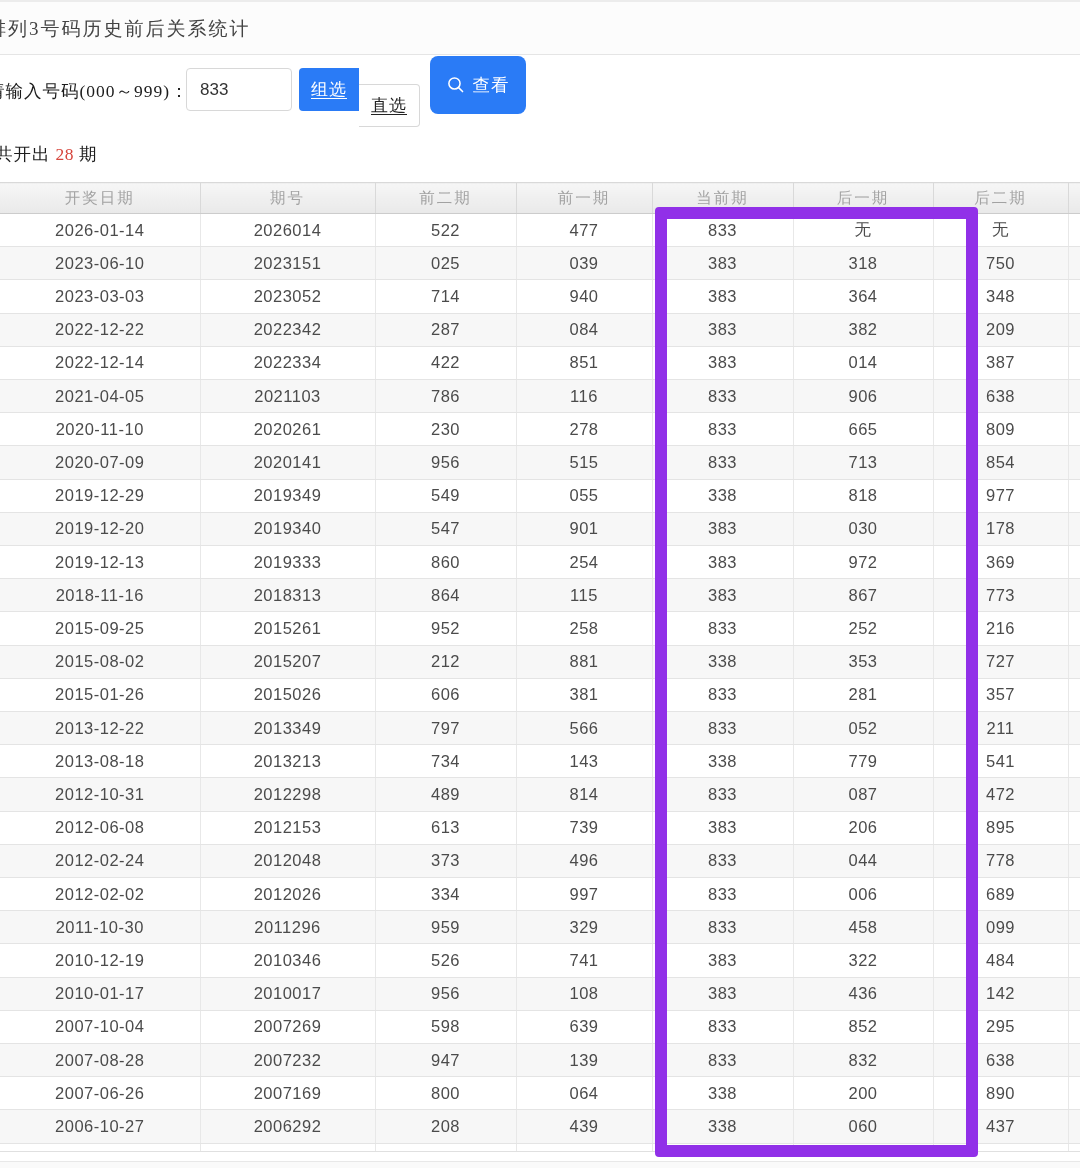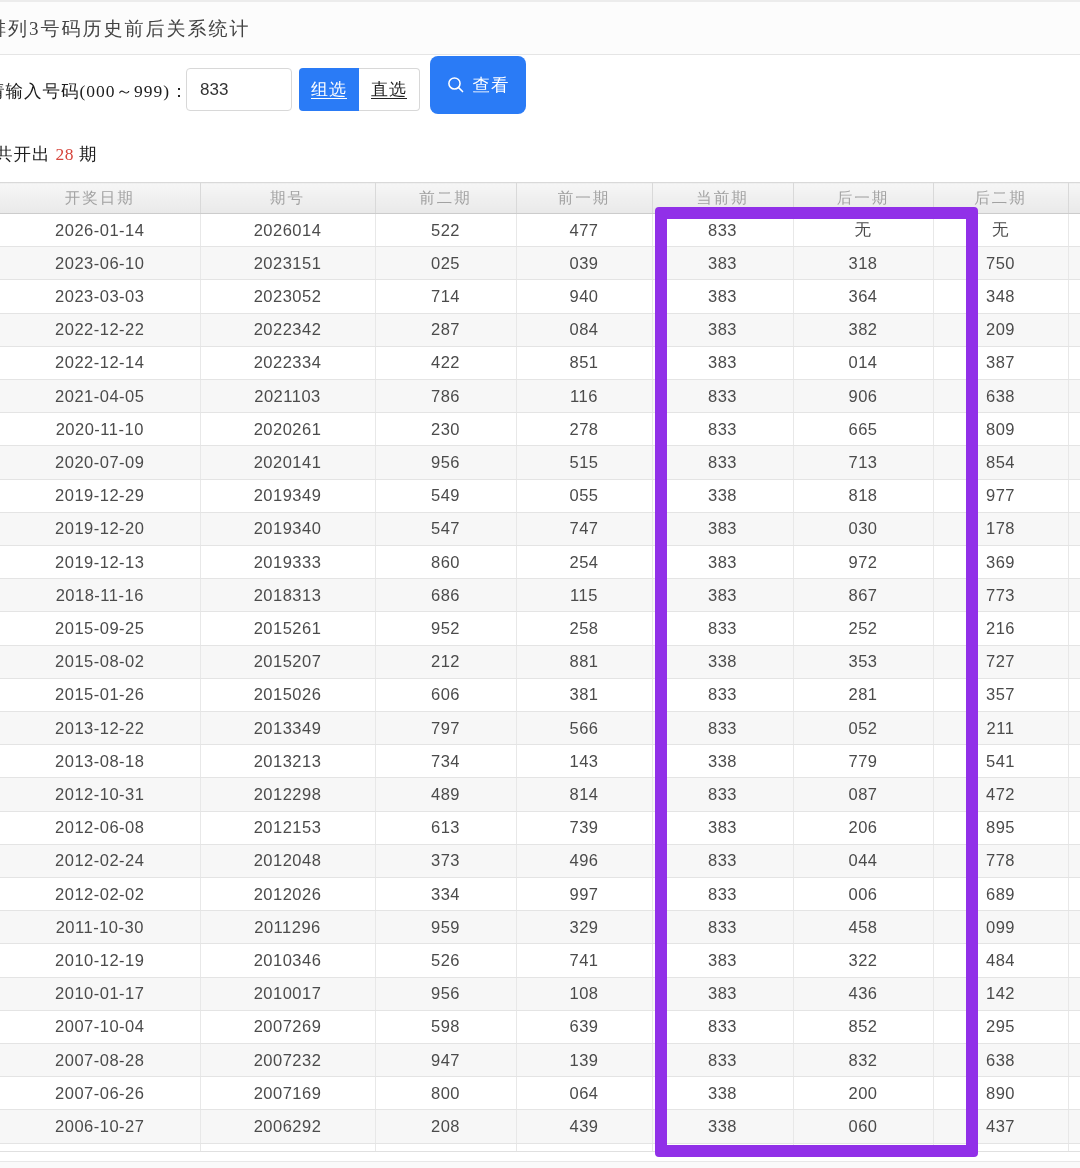--- a/index.html
+++ b/index.html
@@ -31,21 +31,21 @@
     font-family:"Liberation Sans",sans-serif;background:#fff;
   }
   .segmented{position:absolute;left:299px;top:68px;height:43px;display:flex;}
   .seg{
     height:43px;box-sizing:border-box;border:none;cursor:pointer;
     font-family:"Liberation Serif",serif;font-size:17px;letter-spacing:1px;
     display:flex;align-items:center;justify-content:center;padding:0;
   }
   .seg .u{text-decoration:underline;text-underline-offset:3px;}
   .seg-active{width:60px;background:var(--blue);color:#fff;border-radius:4px 0 0 4px;}
-  .seg-plain{width:61px;background:#fff;color:#222;border:1px solid #d8d8d8;border-left:none;border-radius:0 4px 4px 0;}
+  .seg-plain{width:61px;background:#fff;color:#222;border:1px solid #d8d8d8;border-left:none;border-radius:0 4px 4px 0;margin-top:16px;}
   .search-btn{
     position:absolute;left:430px;top:56px;width:96px;height:58px;
     background:var(--blue);border:none;border-radius:8px;cursor:pointer;
     color:#fff;font-family:"Liberation Serif",serif;font-size:17.5px;letter-spacing:1px;
     display:flex;align-items:center;justify-content:center;gap:8px;
   }
   
   .stats{
     position:absolute;left:-5px;top:142px;
     font-family:"Liberation Serif",serif;font-size:17.5px;color:#1c1c1c;
@@ -234,40 +234,40 @@
           <td>055</td>
           <td>338</td>
           <td>818</td>
           <td>977</td>
           <td></td>
         </tr>
         <tr>
           <td>2019-12-20</td>
           <td>2019340</td>
           <td>547</td>
-          <td>747</td>
+          <td>901</td>
           <td>383</td>
           <td>030</td>
           <td>178</td>
           <td></td>
         </tr>
         <tr>
           <td>2019-12-13</td>
           <td>2019333</td>
           <td>860</td>
           <td>254</td>
           <td>383</td>
           <td>972</td>
           <td>369</td>
           <td></td>
         </tr>
         <tr>
           <td>2018-11-16</td>
           <td>2018313</td>
-          <td>686</td>
+          <td>864</td>
           <td>115</td>
           <td>383</td>
           <td>867</td>
           <td>773</td>
           <td></td>
         </tr>
         <tr>
           <td>2015-09-25</td>
           <td>2015261</td>
           <td>952</td>

